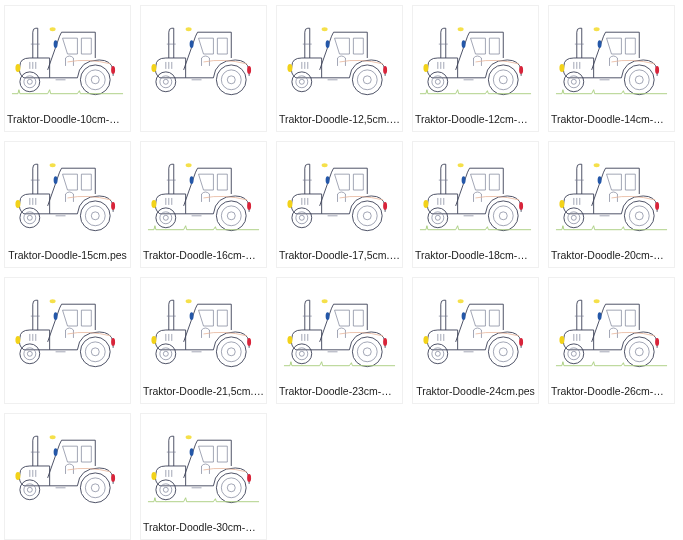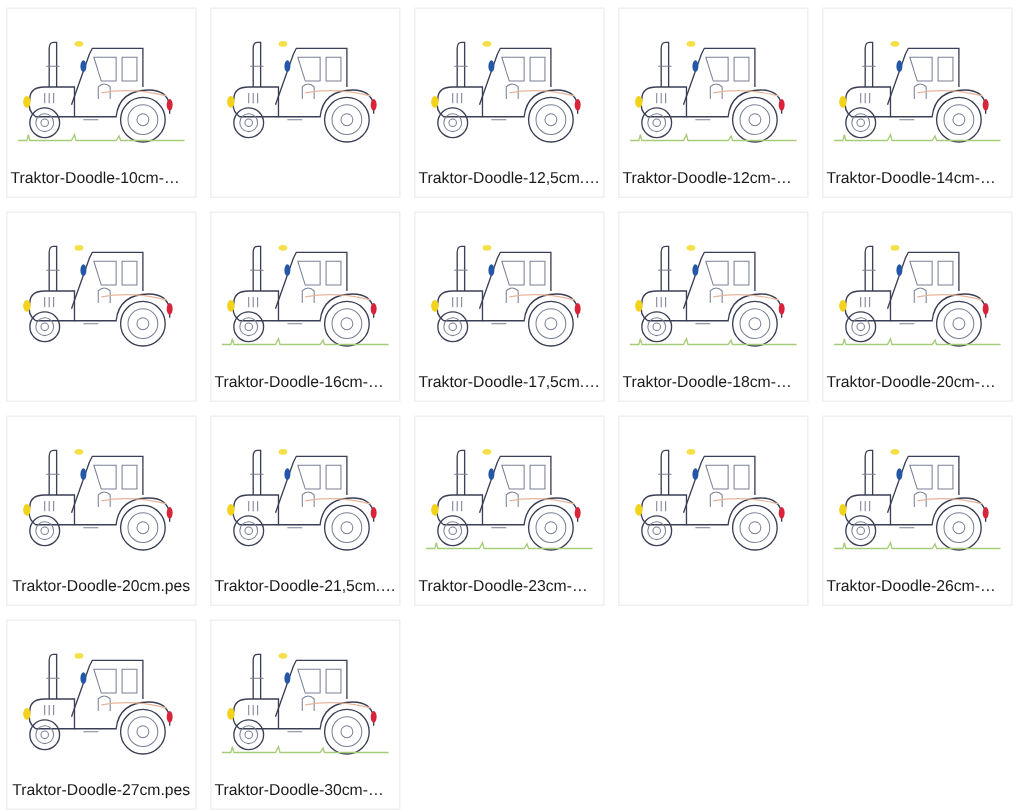--- a/index.html
+++ b/index.html
@@ -238,20 +238,21 @@
 
     <circle class="ol" cx="22" cy="68" r="10"></circle>
     <circle class="ol2" cx="22" cy="68" r="6"></circle>
     <circle class="ol2" cx="22" cy="68" r="2.5"></circle>
 
     <circle class="ol" cx="88" cy="66" r="15"></circle>
     <circle class="ol2" cx="88" cy="66" r="10"></circle>
     <circle class="ol2" cx="88" cy="66" r="4"></circle>
 
   </svg>
+      <div class="label">Traktor-Doodle-15cm.pes</div>
     </div>
     <div class="tile">
       <svg class="thumb" viewBox="0 0 120 86" xmlns="http://www.w3.org/2000/svg">
 
     <path class="ol" d="M25 44 L25 18 Q25 14 28 14 L30 14 L30 44"></path>
     <path class="ol2" d="M23 30 L32 30"></path>
 
     <ellipse cx="45" cy="15" rx="3" ry="2" fill="#f5e04a"></ellipse>
 
     <path class="ol" d="M40 56 L52 22 L54 18 L88 18 L88 44"></path>
@@ -430,21 +431,20 @@
 
     <circle class="ol" cx="22" cy="68" r="10"></circle>
     <circle class="ol2" cx="22" cy="68" r="6"></circle>
     <circle class="ol2" cx="22" cy="68" r="2.5"></circle>
 
     <circle class="ol" cx="88" cy="66" r="15"></circle>
     <circle class="ol2" cx="88" cy="66" r="10"></circle>
     <circle class="ol2" cx="88" cy="66" r="4"></circle>
 
   </svg>
-      <div class="label">Traktor-Doodle-20cm.pes</div>
     </div>
     <div class="tile">
       <svg class="thumb" viewBox="0 0 120 86" xmlns="http://www.w3.org/2000/svg">
 
     <path class="ol" d="M25 44 L25 18 Q25 14 28 14 L30 14 L30 44"></path>
     <path class="ol2" d="M23 30 L32 30"></path>
 
     <ellipse cx="45" cy="15" rx="3" ry="2" fill="#f5e04a"></ellipse>
 
     <path class="ol" d="M40 56 L52 22 L54 18 L88 18 L88 44"></path>
@@ -545,20 +545,21 @@
 
     <circle class="ol" cx="22" cy="68" r="10"></circle>
     <circle class="ol2" cx="22" cy="68" r="6"></circle>
     <circle class="ol2" cx="22" cy="68" r="2.5"></circle>
 
     <circle class="ol" cx="88" cy="66" r="15"></circle>
     <circle class="ol2" cx="88" cy="66" r="10"></circle>
     <circle class="ol2" cx="88" cy="66" r="4"></circle>
 
   </svg>
+      <div class="label">Traktor-Doodle-24cm.pes</div>
     </div>
     <div class="tile">
       <svg class="thumb" viewBox="0 0 120 86" xmlns="http://www.w3.org/2000/svg">
 
     <path class="ol" d="M25 44 L25 18 Q25 14 28 14 L30 14 L30 44"></path>
     <path class="ol2" d="M23 30 L32 30"></path>
 
     <ellipse cx="45" cy="15" rx="3" ry="2" fill="#f5e04a"></ellipse>
 
     <path class="ol" d="M40 56 L52 22 L54 18 L88 18 L88 44"></path>
@@ -621,21 +622,20 @@
 
     <circle class="ol" cx="22" cy="68" r="10"></circle>
     <circle class="ol2" cx="22" cy="68" r="6"></circle>
     <circle class="ol2" cx="22" cy="68" r="2.5"></circle>
 
     <circle class="ol" cx="88" cy="66" r="15"></circle>
     <circle class="ol2" cx="88" cy="66" r="10"></circle>
     <circle class="ol2" cx="88" cy="66" r="4"></circle>
 
   </svg>
-      <div class="label">Traktor-Doodle-27cm.pes</div>
     </div>
     <div class="tile">
       <svg class="thumb" viewBox="0 0 120 86" xmlns="http://www.w3.org/2000/svg">
 
     <path class="ol" d="M25 44 L25 18 Q25 14 28 14 L30 14 L30 44"></path>
     <path class="ol2" d="M23 30 L32 30"></path>
 
     <ellipse cx="45" cy="15" rx="3" ry="2" fill="#f5e04a"></ellipse>
 
     <path class="ol" d="M40 56 L52 22 L54 18 L88 18 L88 44"></path>

